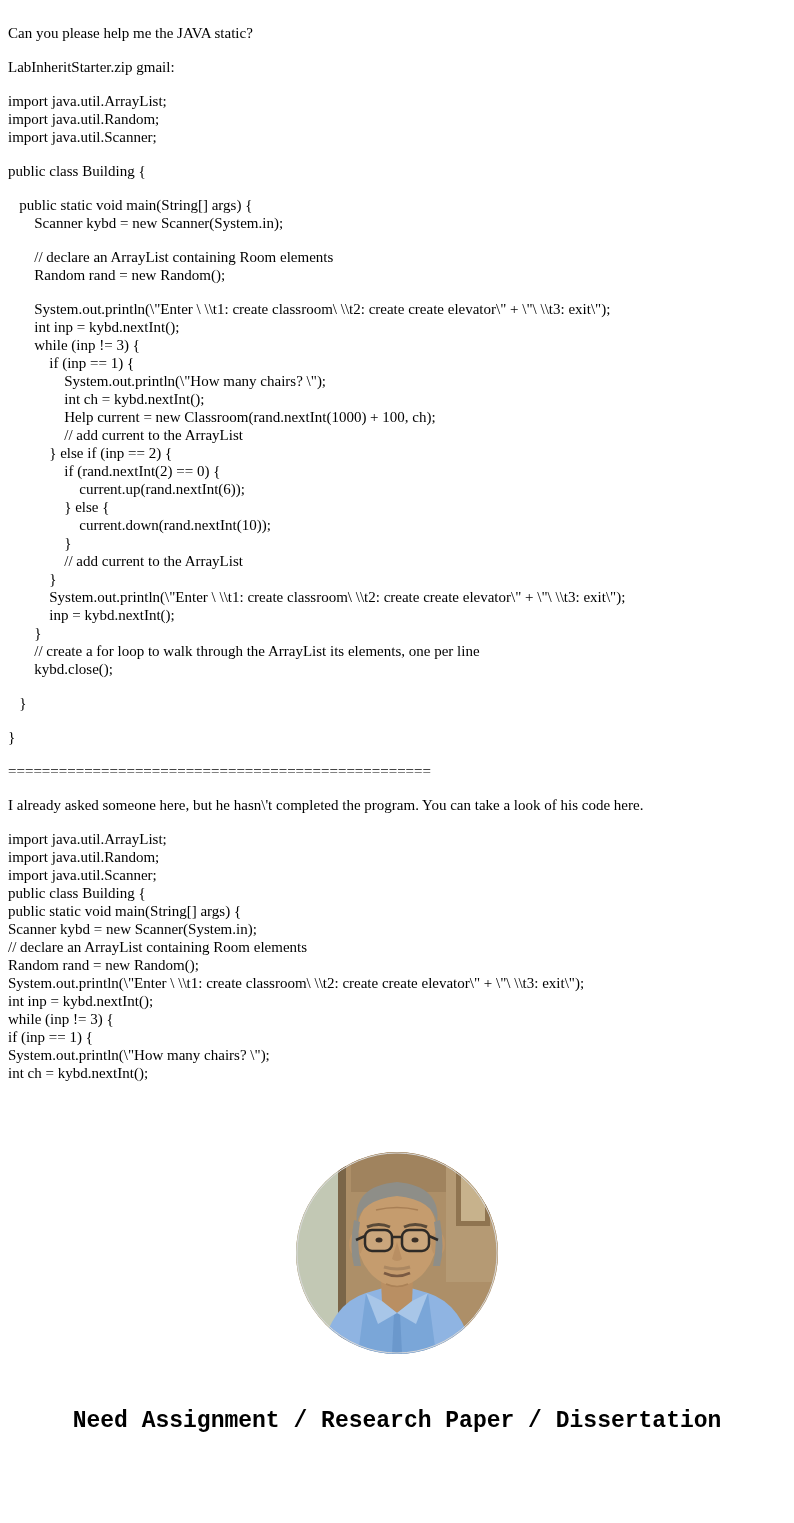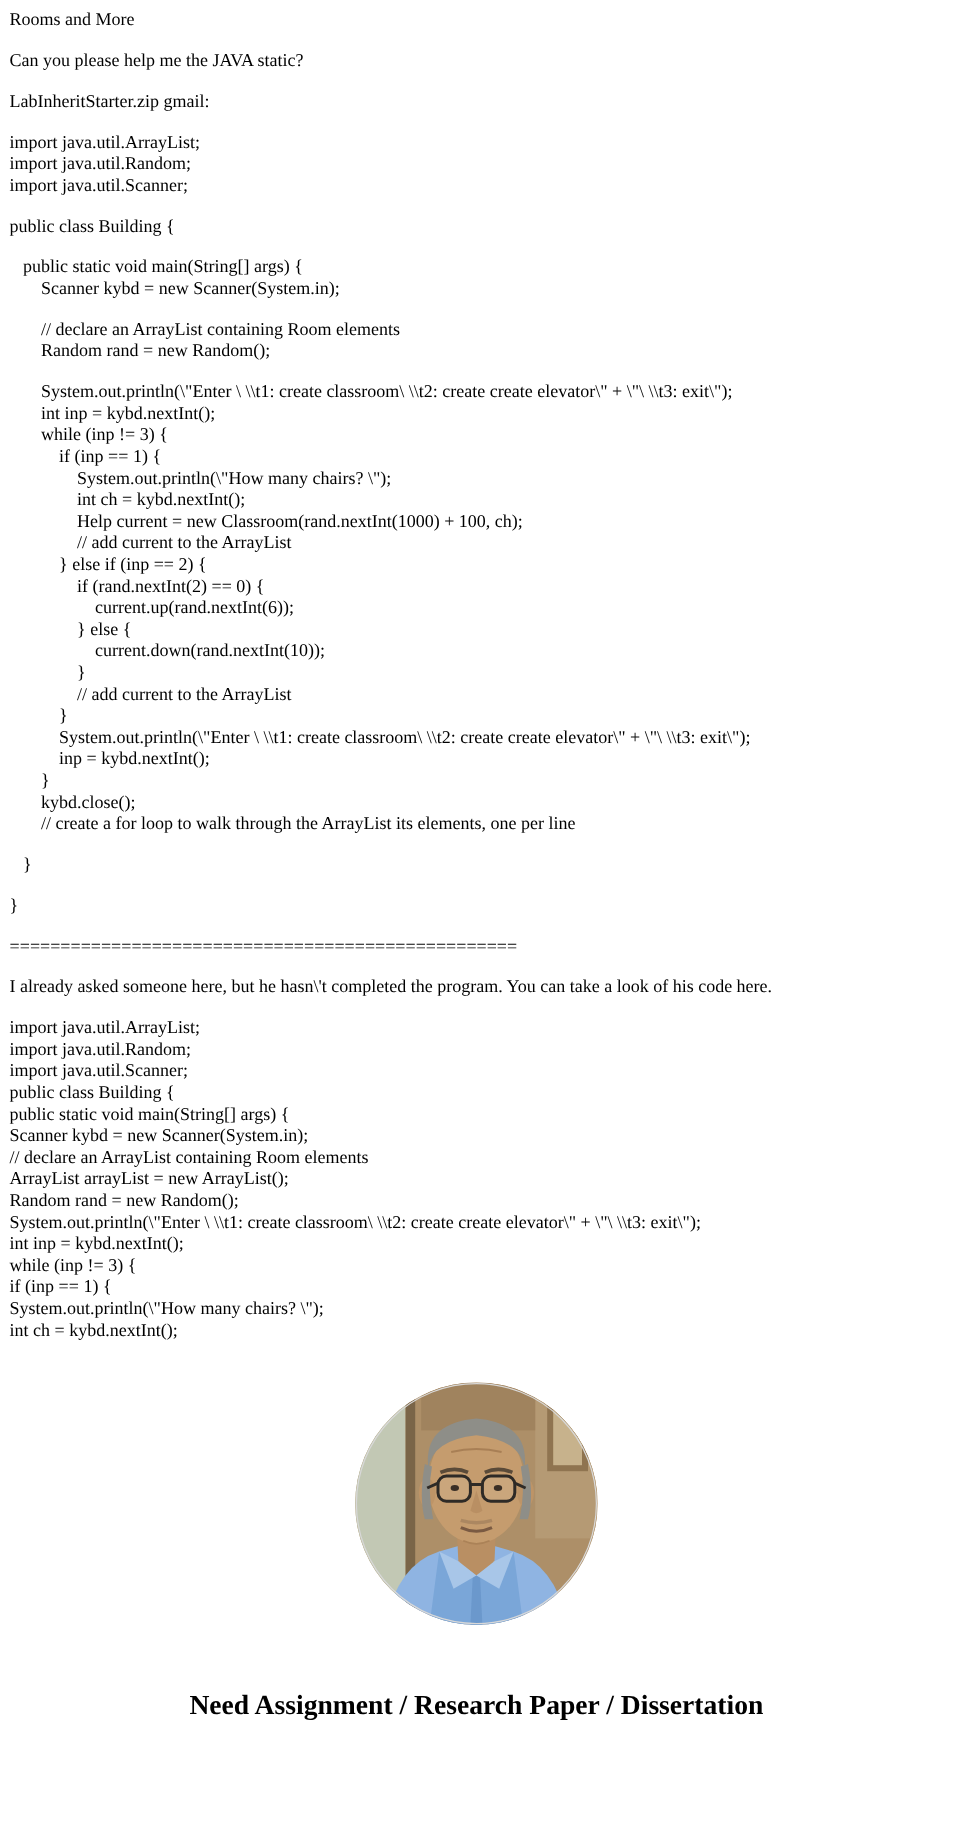--- a/index.html
+++ b/index.html
@@ -20,34 +20,33 @@
   .line { height:18px; white-space:pre; overflow:visible; }
   .line.blank { height:16px; }
   .avatar-wrap {
     width:202px; height:202px;
     margin:24px auto 0 auto;
   }
   .avatar-wrap svg { display:block; }
   .footer {
     margin-top:52px;
     text-align:center;
-    font-family:Liberation Serif, serif;
+    font-family:Liberation Mono, monospace;
     font-weight:bold;
     font-size:23px;
     line-height:30px;
     color:#000000;
   }
 </style>
 </head>
 <body>
 
 <div class="page">
 
   <div class="text-area">
-    <div class="line">Rooms and More</div>
     <div class="line blank"></div>
     <div class="line">Can you please help me the JAVA static?</div>
     <div class="line blank"></div>
     <div class="line">LabInheritStarter.zip gmail:</div>
     <div class="line blank"></div>
 
     <div>
         <div class="line">import java.util.ArrayList;</div>
         <div class="line">import java.util.Random;</div>
         <div class="line">import java.util.Scanner;</div>
@@ -72,43 +71,42 @@
         <div class="line">               if (rand.nextInt(2) == 0) {</div>
         <div class="line">                   current.up(rand.nextInt(6));</div>
         <div class="line">               } else {</div>
         <div class="line">                   current.down(rand.nextInt(10));</div>
         <div class="line">               }</div>
         <div class="line">               // add current to the ArrayList</div>
         <div class="line">           }</div>
         <div class="line">           System.out.println(\"Enter \ \\t1: create classroom\ \\t2: create create elevator\" + \"\ \\t3: exit\");</div>
         <div class="line">           inp = kybd.nextInt();</div>
         <div class="line">       }</div>
+        <div class="line">       // create a for loop to walk through the ArrayList its elements, one per line</div>
         <div class="line">       kybd.close();</div>
-        <div class="line">       // create a for loop to walk through the ArrayList its elements, one per line</div>
         <div class="line blank"></div>
         <div class="line">   }</div>
         <div class="line blank"></div>
         <div class="line">}</div>
       </div>
 
     <div class="line blank"></div>
     <div class="line">==================================================</div>
     <div class="line blank"></div>
     <div class="line">I already asked someone here, but he hasn\'t completed the program. You can take a look of his code here.</div>
     <div class="line blank"></div>
 
     <div>
         <div class="line">import java.util.ArrayList;</div>
         <div class="line">import java.util.Random;</div>
         <div class="line">import java.util.Scanner;</div>
         <div class="line">public class Building {</div>
         <div class="line">public static void main(String[] args) {</div>
         <div class="line">Scanner kybd = new Scanner(System.in);</div>
         <div class="line">// declare an ArrayList containing Room elements</div>
-        <div class="line">ArrayList arrayList = new ArrayList();</div>
         <div class="line">Random rand = new Random();</div>
         <div class="line">System.out.println(\"Enter \ \\t1: create classroom\ \\t2: create create elevator\" + \"\ \\t3: exit\");</div>
         <div class="line">int inp = kybd.nextInt();</div>
         <div class="line">while (inp != 3) {</div>
         <div class="line">if (inp == 1) {</div>
         <div class="line">System.out.println(\"How many chairs? \");</div>
         <div class="line">int ch = kybd.nextInt();</div>
       </div>
   </div>
 

